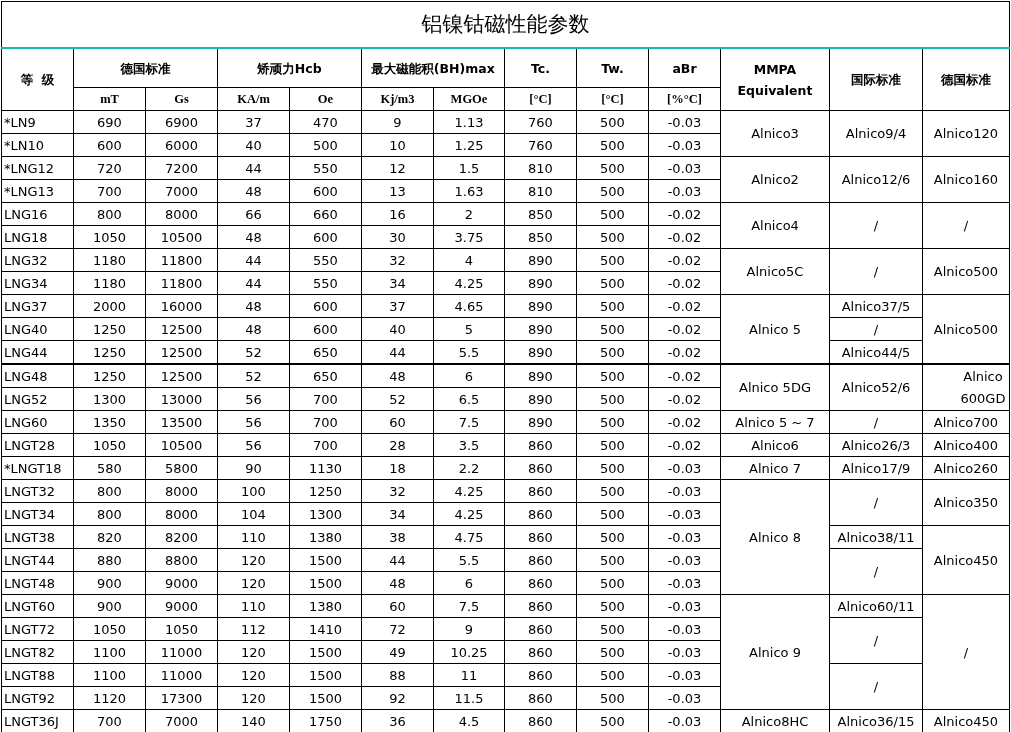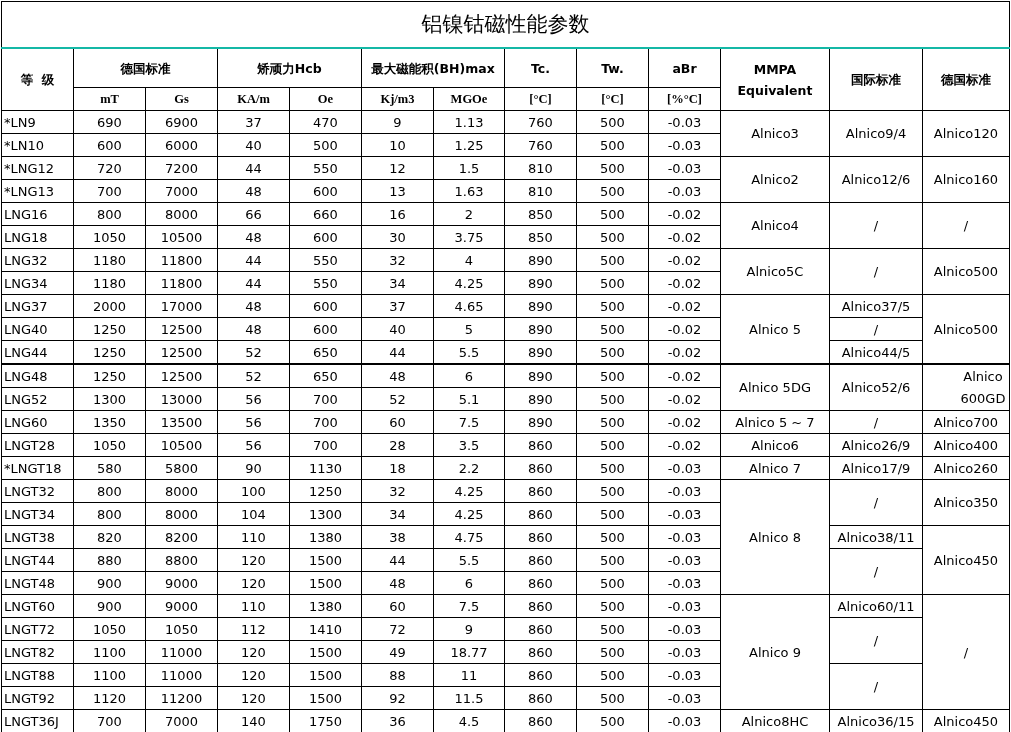--- a/index.html
+++ b/index.html
@@ -170,21 +170,21 @@
         <td>550</td>
         <td>34</td>
         <td>4.25</td>
         <td>890</td>
         <td>500</td>
         <td>-0.02</td>
       </tr>
       <tr>
         <td class="grade">LNG37</td>
         <td>2000</td>
-        <td>17000</td>
+        <td>16000</td>
         <td>48</td>
         <td>600</td>
         <td>37</td>
         <td>4.65</td>
         <td>890</td>
         <td>500</td>
         <td>-0.02</td>
         <td rowspan="3">Alnico 5</td>
         <td>Alnico37/5</td>
         <td rowspan="3">Alnico500</td>
@@ -230,21 +230,21 @@
         <td rowspan="2">Alnico52/6</td>
         <td rowspan="2" class="wrap">Alnico 600GD</td>
       </tr>
       <tr>
         <td class="grade">LNG52</td>
         <td>1300</td>
         <td>13000</td>
         <td>56</td>
         <td>700</td>
         <td>52</td>
-        <td>5.1</td>
+        <td>6.5</td>
         <td>890</td>
         <td>500</td>
         <td>-0.02</td>
       </tr>
       <tr>
         <td class="grade">LNG60</td>
         <td>1350</td>
         <td>13500</td>
         <td>56</td>
         <td>700</td>
@@ -262,21 +262,21 @@
         <td>1050</td>
         <td>10500</td>
         <td>56</td>
         <td>700</td>
         <td>28</td>
         <td>3.5</td>
         <td>860</td>
         <td>500</td>
         <td>-0.02</td>
         <td>Alnico6</td>
-        <td>Alnico26/9</td>
+        <td>Alnico26/3</td>
         <td>Alnico400</td>
       </tr>
       <tr>
         <td class="grade">*LNGT18</td>
         <td>580</td>
         <td>5800</td>
         <td>90</td>
         <td>1130</td>
         <td>18</td>
         <td>2.2</td>
@@ -381,42 +381,42 @@
         <td>-0.03</td>
         <td rowspan="2">/</td>
       </tr>
       <tr>
         <td class="grade">LNGT82</td>
         <td>1100</td>
         <td>11000</td>
         <td>120</td>
         <td>1500</td>
         <td>49</td>
-        <td>18.77</td>
+        <td>10.25</td>
         <td>860</td>
         <td>500</td>
         <td>-0.03</td>
       </tr>
       <tr>
         <td class="grade">LNGT88</td>
         <td>1100</td>
         <td>11000</td>
         <td>120</td>
         <td>1500</td>
         <td>88</td>
         <td>11</td>
         <td>860</td>
         <td>500</td>
         <td>-0.03</td>
         <td rowspan="2">/</td>
       </tr>
       <tr>
         <td class="grade">LNGT92</td>
         <td>1120</td>
-        <td>11200</td>
+        <td>17300</td>
         <td>120</td>
         <td>1500</td>
         <td>92</td>
         <td>11.5</td>
         <td>860</td>
         <td>500</td>
         <td>-0.03</td>
       </tr>
       <tr>
         <td class="grade">LNGT36J</td>

